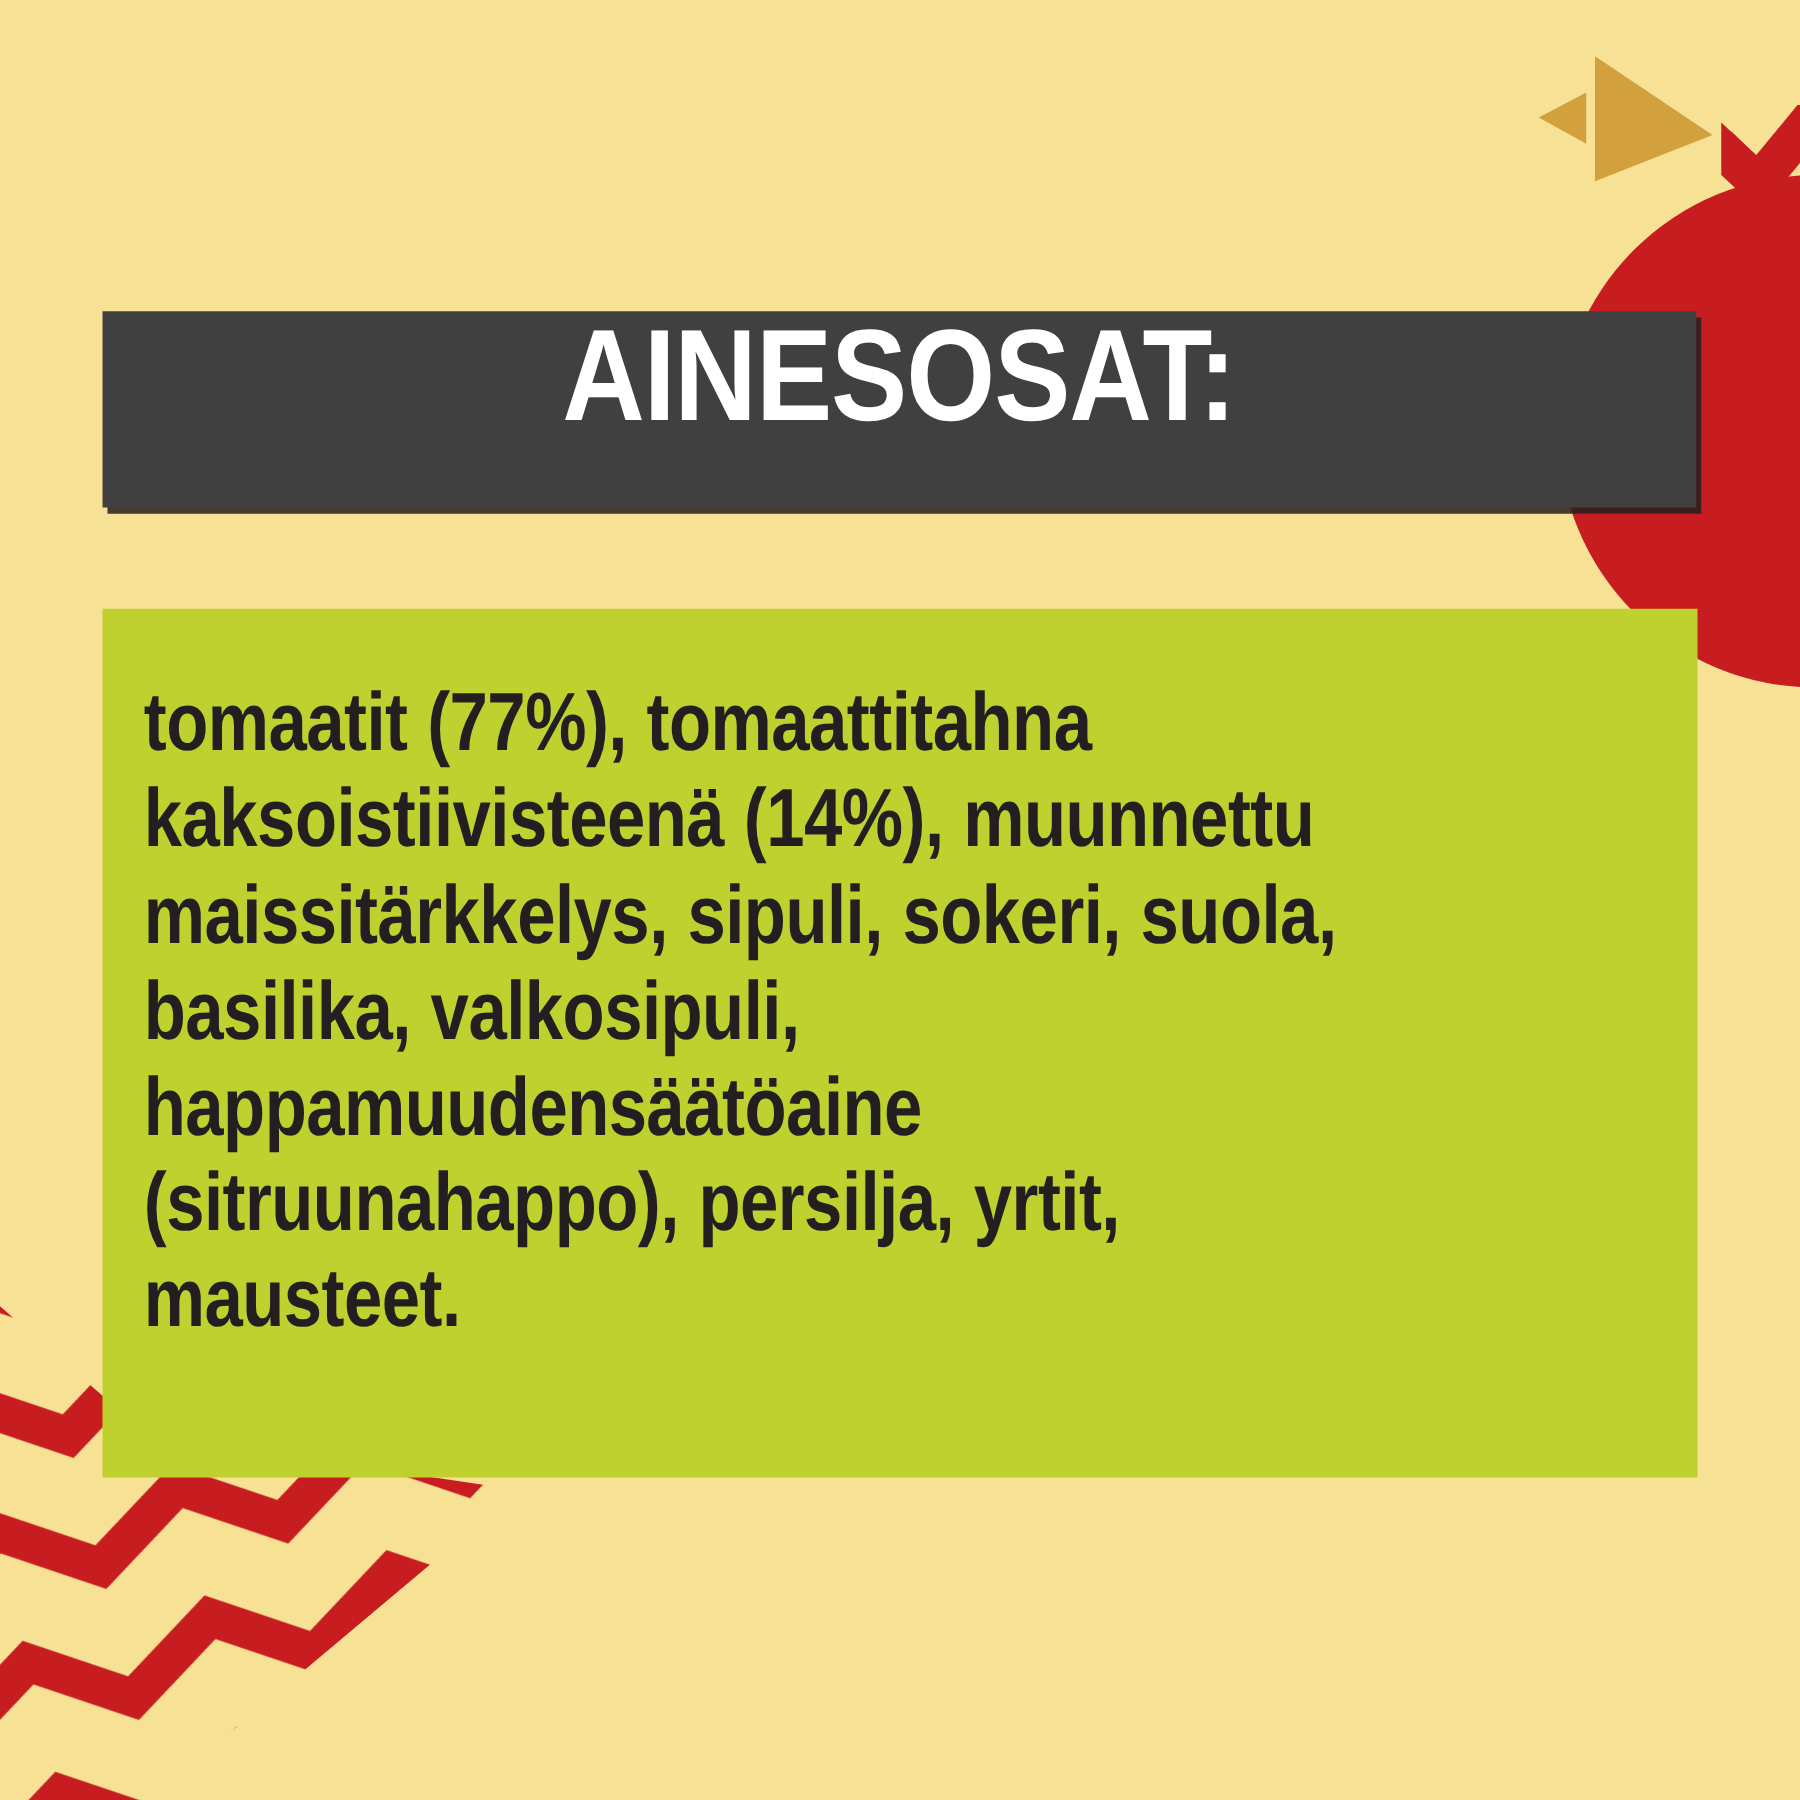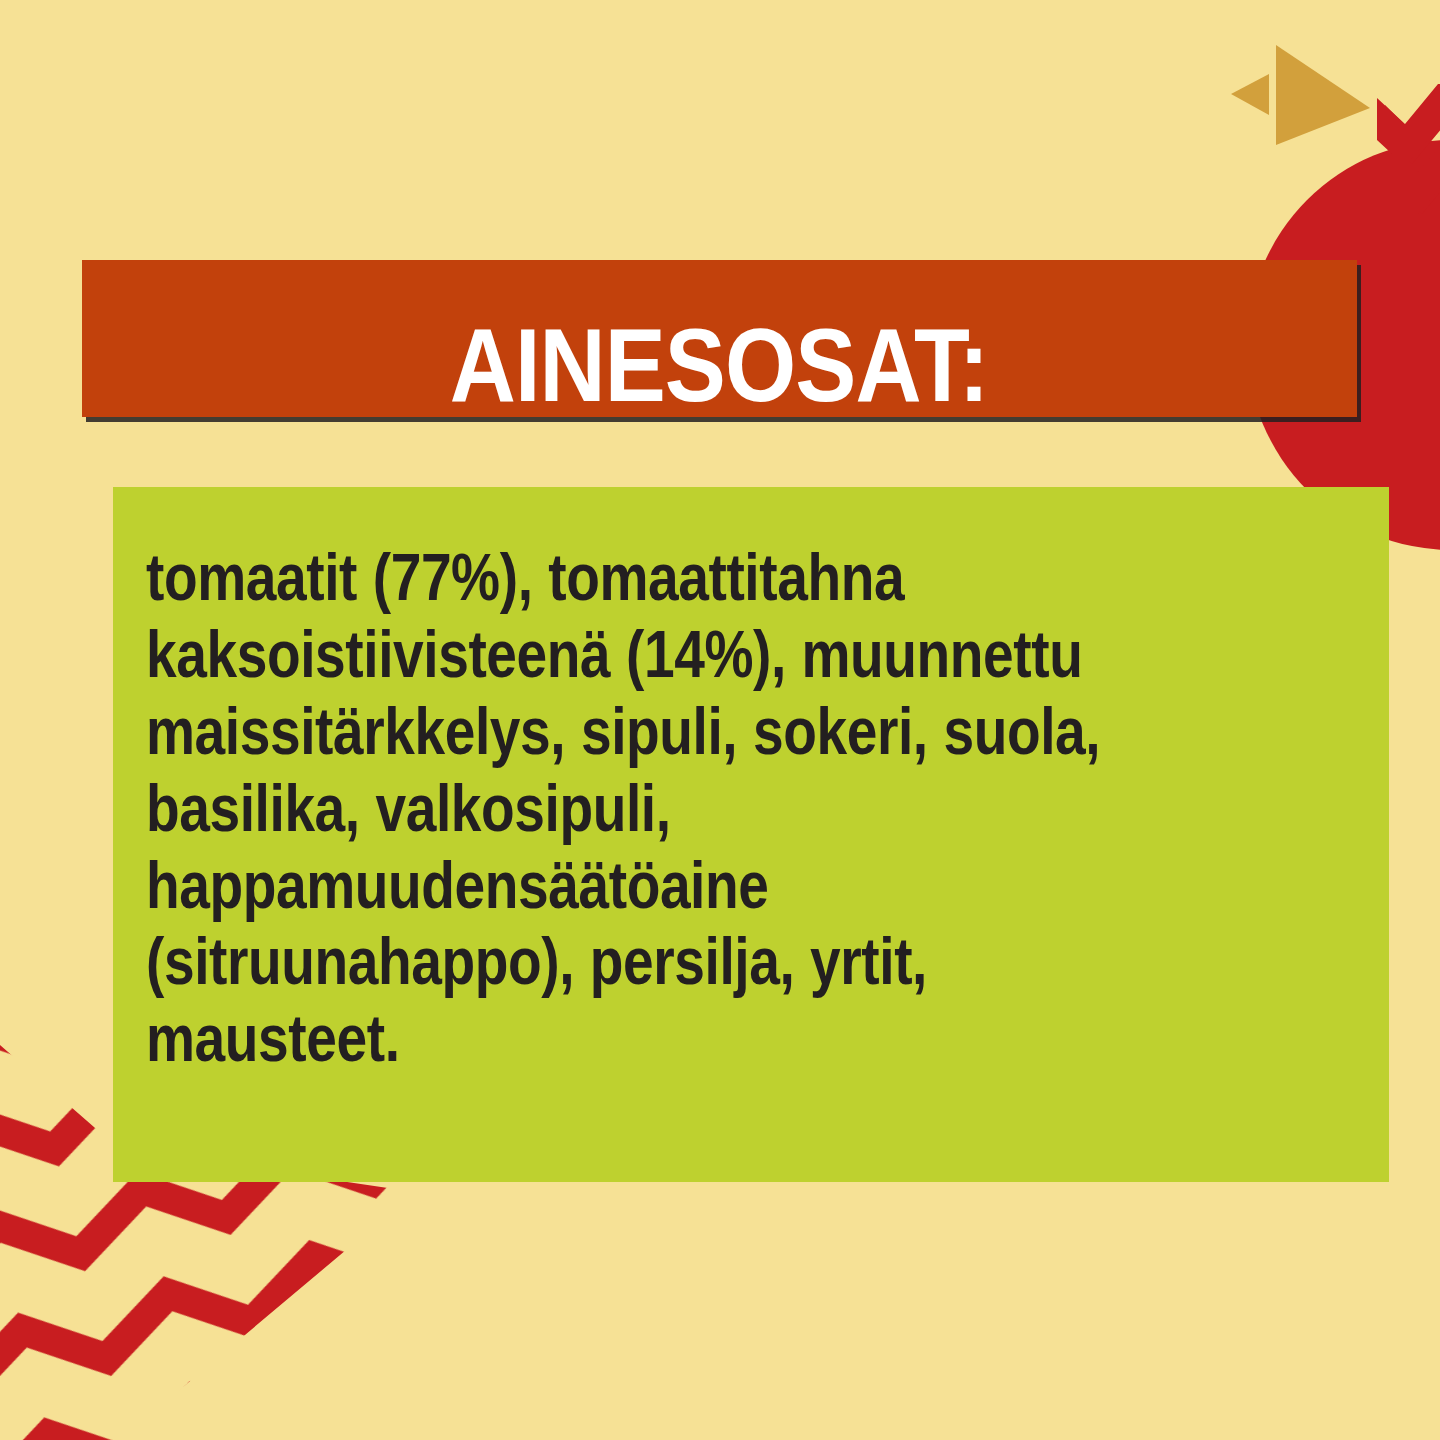--- a/index.html
+++ b/index.html
@@ -33,27 +33,27 @@
     left: 0;
     width: 1440px;
     height: 1440px;
     display: block;
   }
 
   
   #header-banner {
     position: absolute;
     left: 82px;
-    top: 260px;
+    top: 249px;
     width: 1275px;
     height: 157px;
-    background: #c2410c;
+    background: #404040;
     box-shadow: 4px 5px 0 0 rgba(35,31,32,0.85);
     display: flex;
-    align-items: flex-end;
+    align-items: flex-start;
     justify-content: center;
     z-index: 5;
   }
   #header-title {
     color: #ffffff;
     font-family: "Liberation Sans", sans-serif;
     font-weight: bold;
     font-size: 104px;
     line-height: 1;
     letter-spacing: -1px;
@@ -66,21 +66,20 @@
 
   
   #ingredients-panel {
     position: absolute;
     left: 82px;
     top: 487px;
     width: 1276px;
     height: 695px;
     background: #bed12f;
     z-index: 4;
-    margin-left: 31px;
   }
   #ingredients-text {
     position: absolute;
     left: 33px;
     top: 52px;
     width: 1225px;
     color: #231f20;
     font-family: "Liberation Sans Narrow", "Liberation Sans", sans-serif;
     font-weight: bold;
     font-size: 66px;

